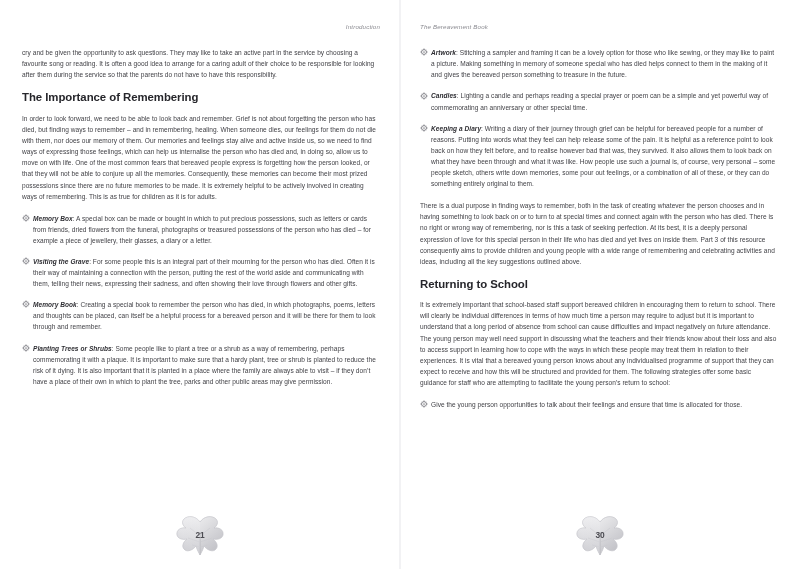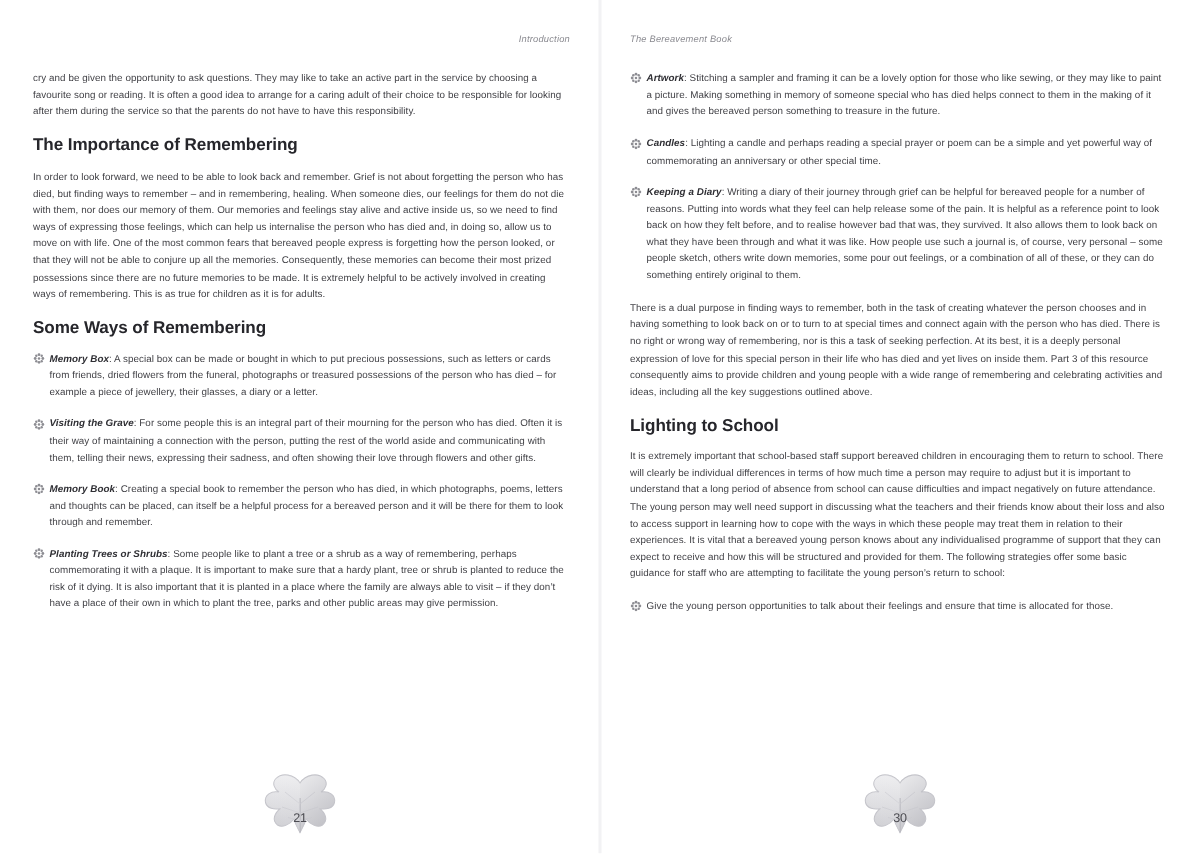--- a/index.html
+++ b/index.html
@@ -117,25 +117,25 @@
   }
   .leaf-badge svg {
     position: absolute;
     left: 0; top: 0;
     width: 52px;
     height: 48px;
   }
   .page-number {
     position: absolute;
     left: 0;
-    top: 26px;
+    top: 16px;
     width: 52px;
     text-align: center;
     font-size: 8.4px;
-    font-weight: normal;
+    font-weight: bold;
     color: #4c4c52;
     letter-spacing: -0.2px;
     z-index: 2;
   }
 </style>
 </head>
 <body>
 
 <div class="spread">
 
@@ -144,21 +144,20 @@
   <div class="page page-left">
 
     <div class="running-head right-align">Introduction</div>
 
     <p class="body-text">cry and be given the opportunity to ask questions. They may like to take an active part in the service by choosing a favourite song or reading. It is often a good idea to arrange for a caring adult of their choice to be responsible for looking after them during the service so that the parents do not have to have this responsibility.</p>
 
     <h2 class="section-heading">The Importance of Remembering</h2>
 
     <p class="body-text">In order to look forward, we need to be able to look back and remember. Grief is not about forgetting the person who has died, but finding ways to remember – and in remembering, healing. When someone dies, our feelings for them do not die with them, nor does our memory of them. Our memories and feelings stay alive and active inside us, so we need to find ways of expressing those feelings, which can help us internalise the person who has died and, in doing so, allow us to move on with life. One of the most common fears that bereaved people express is forgetting how the person looked, or that they will not be able to conjure up all the memories. Consequently, these memories can become their most prized possessions since there are no future memories to be made. It is extremely helpful to be actively involved in creating ways of remembering. This is as true for children as it is for adults.</p>
 
-    <h2 class="section-heading">Some Ways of Remembering</h2>
 
     <ul class="bullet-list">
       <li>
         <span class="bullet-glyph">
           <svg viewBox="0 0 16 16" width="8" height="8" aria-hidden="true">
             <g fill="#8d8d93">
               <circle cx="8" cy="8" r="1.7"></circle>
               <circle cx="8" cy="2.9" r="1.9"></circle>
                 <circle cx="8" cy="13.1" r="1.9"></circle>
               <circle cx="2.9" cy="8" r="1.9"></circle>
@@ -314,21 +313,21 @@
                 <circle cx="11.6" cy="11.6" r="1.6"></circle>
             </g>
           </svg>
         </span>
         <span class="term">Keeping a Diary</span><span>: Writing a diary of their journey through grief can be helpful for bereaved people for a number of reasons. Putting into words what they feel can help release some of the pain. It is helpful as a reference point to look back on how they felt before, and to realise however bad that was, they survived. It also allows them to look back on what they have been through and what it was like. How people use such a journal is, of course, very personal – some people sketch, others write down memories, some pour out feelings, or a combination of all of these, or they can do something entirely original to them.</span>
       </li>
     </ul>
 
     <p class="body-text" style="margin-top:11px;">There is a dual purpose in finding ways to remember, both in the task of creating whatever the person chooses and in having something to look back on or to turn to at special times and connect again with the person who has died. There is no right or wrong way of remembering, nor is this a task of seeking perfection. At its best, it is a deeply personal expression of love for this special person in their life who has died and yet lives on inside them. Part 3 of this resource consequently aims to provide children and young people with a wide range of remembering and celebrating activities and ideas, including all the key suggestions outlined above.</p>
 
-    <h2 class="section-heading tight-top">Lighting to School</h2>
+    <h2 class="section-heading tight-top">Returning to School</h2>
 
     <p class="body-text">It is extremely important that school-based staff support bereaved children in encouraging them to return to school. There will clearly be individual differences in terms of how much time a person may require to adjust but it is important to understand that a long period of absence from school can cause difficulties and impact negatively on future attendance. The young person may well need support in discussing what the teachers and their friends know about their loss and also to access support in learning how to cope with the ways in which these people may treat them in relation to their experiences. It is vital that a bereaved young person knows about any individualised programme of support that they can expect to receive and how this will be structured and provided for them. The following strategies offer some basic guidance for staff who are attempting to facilitate the young person’s return to school:</p>
 
     <ul class="bullet-list">
       <li>
         <span class="bullet-glyph">
           <svg viewBox="0 0 16 16" width="8" height="8" aria-hidden="true">
             <g fill="#8d8d93">
               <circle cx="8" cy="8" r="1.7"></circle>
               <circle cx="8" cy="2.9" r="1.9"></circle>

